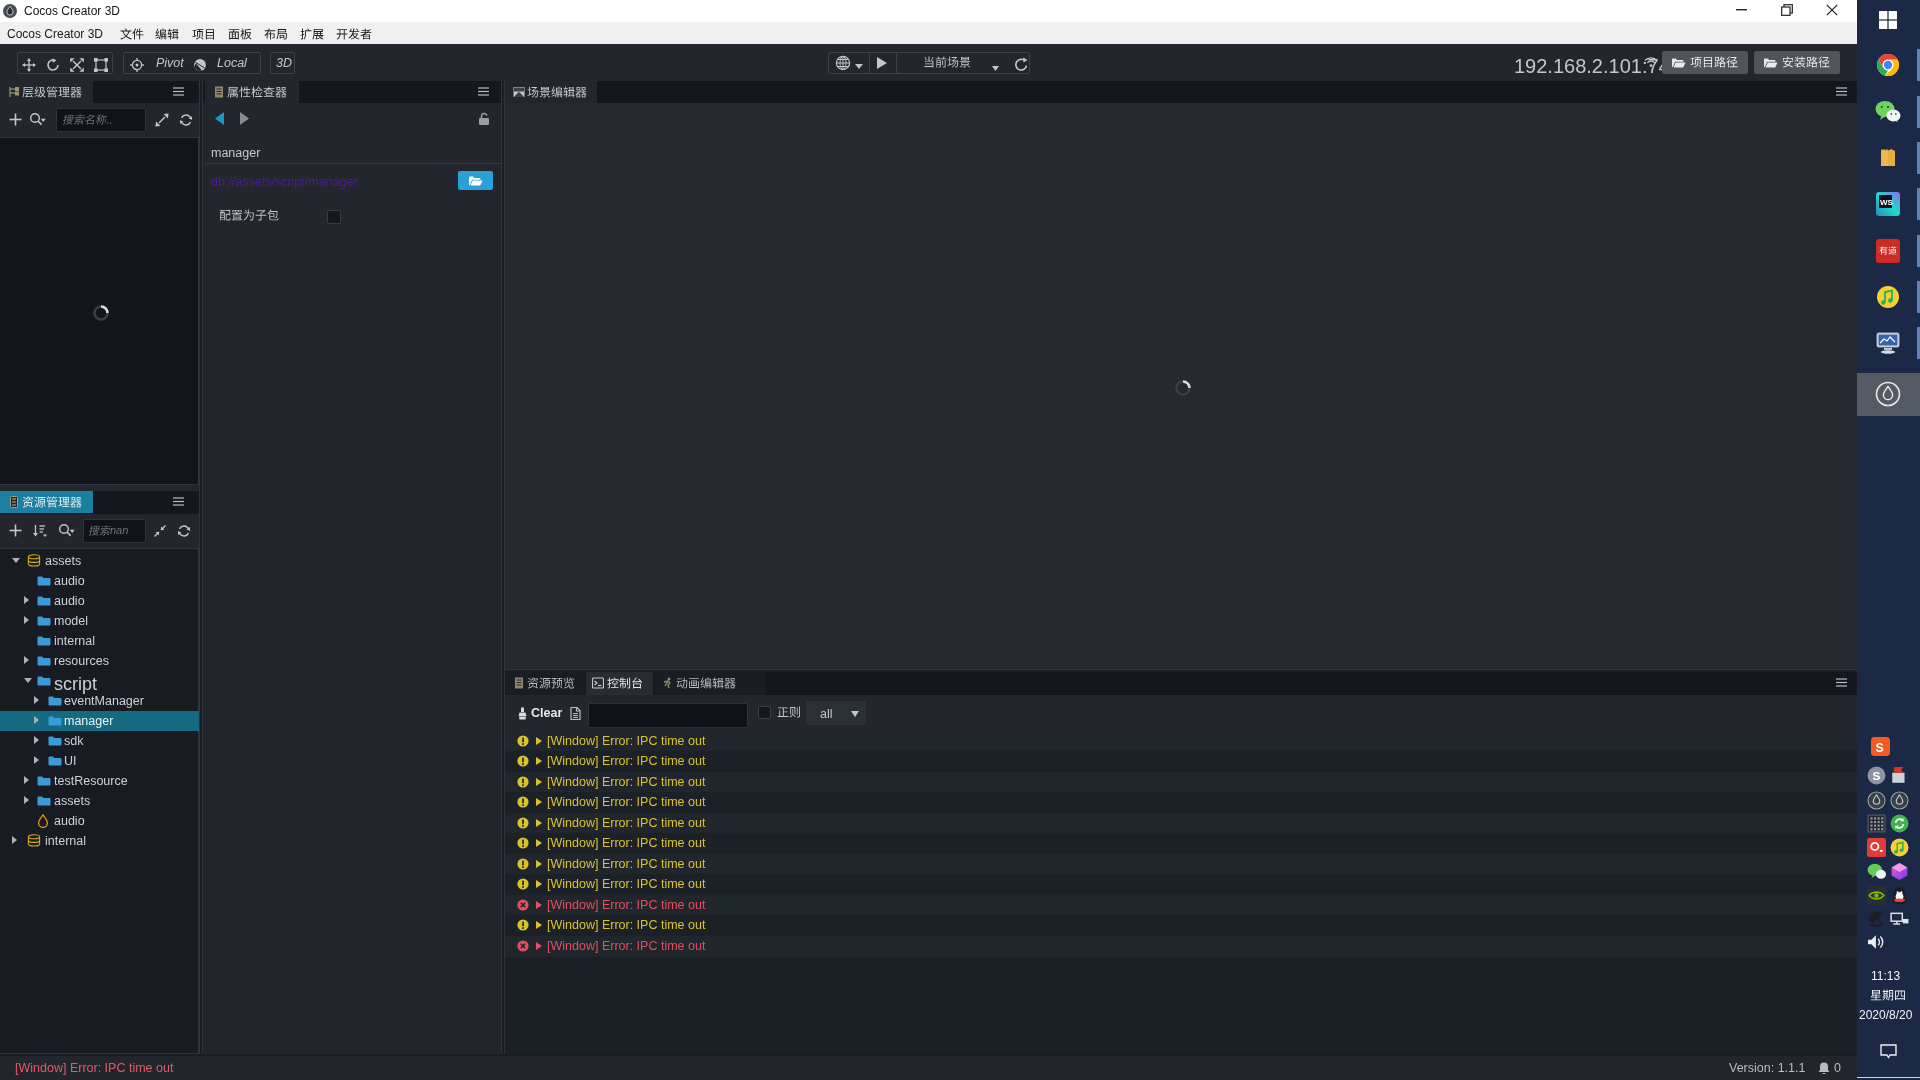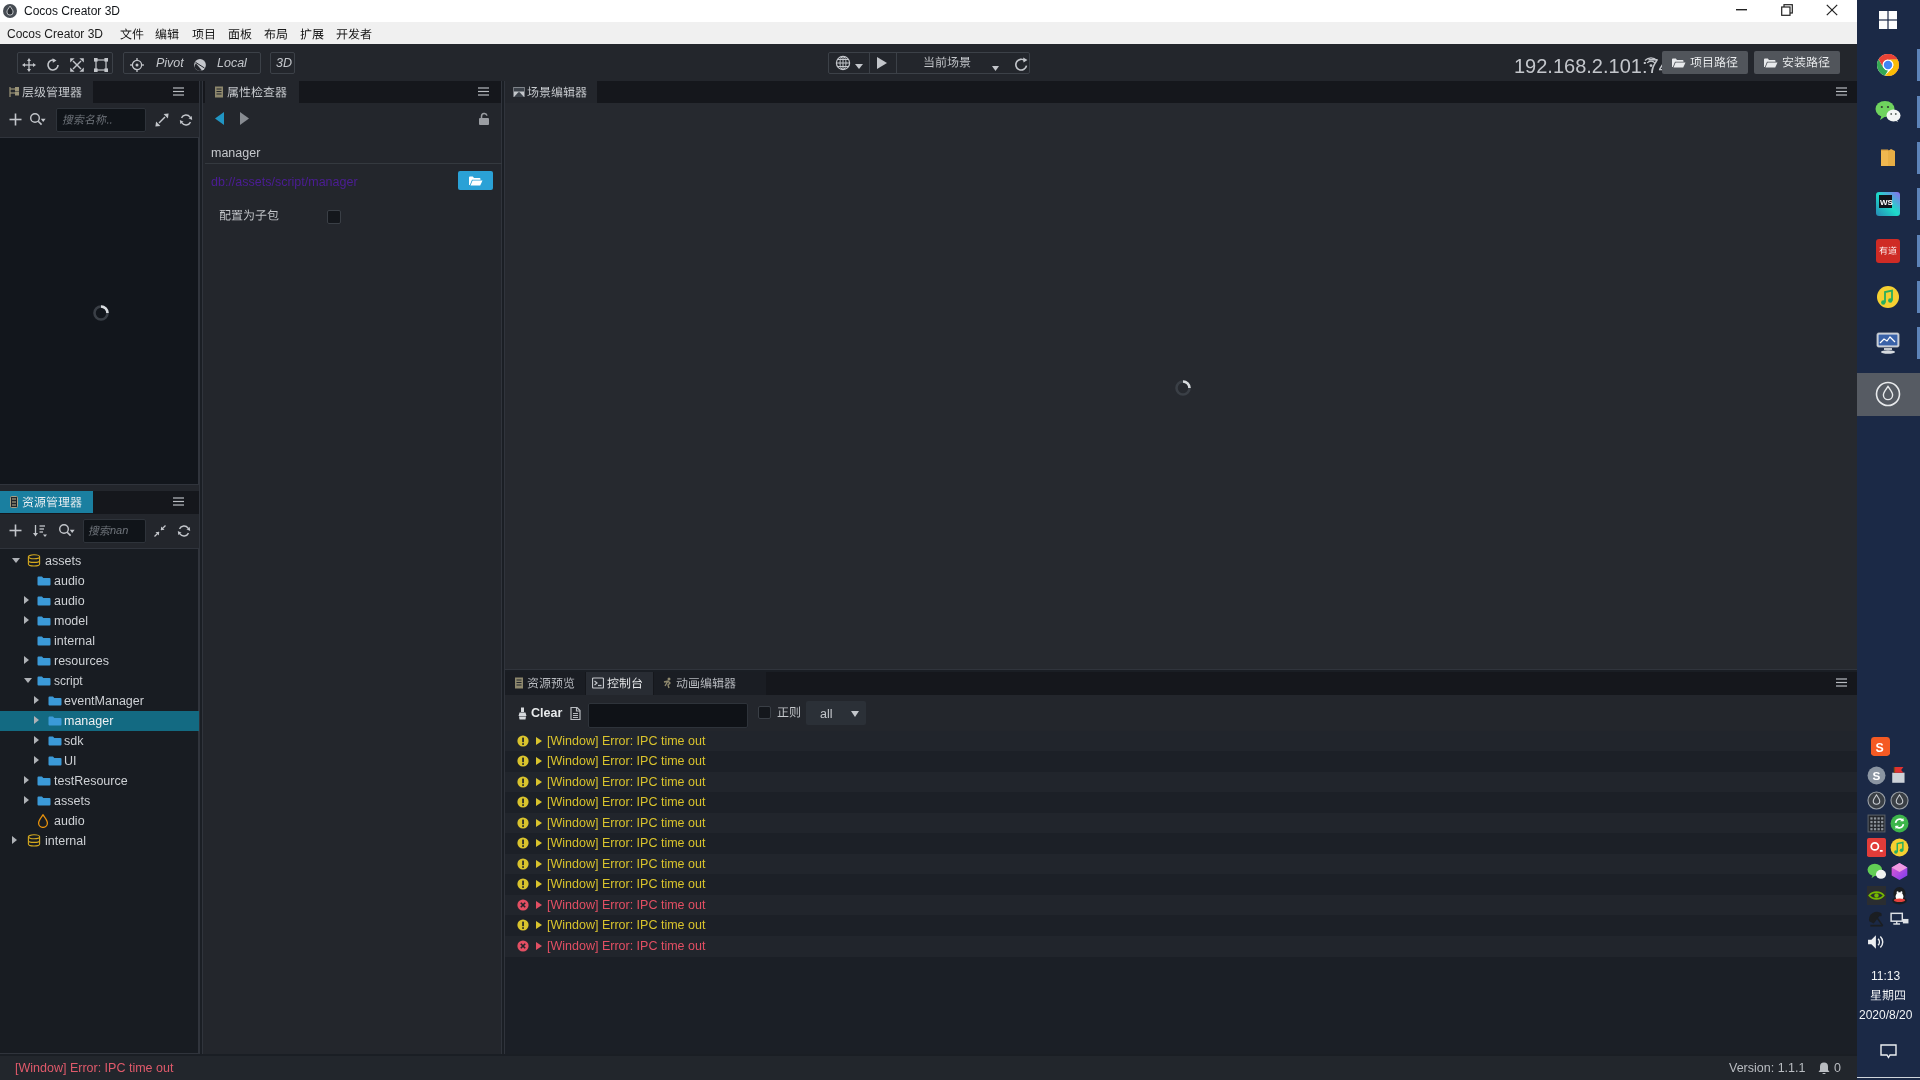--- a/index.html
+++ b/index.html
@@ -493,21 +493,21 @@
 <div style="position:absolute;left:24px;top:678px;">
     <svg width="8" height="5" viewBox="0 0 8 5">
       <path d="M0 0L8 0L4.0 5Z" fill="#aeb1b6"></path>
     </svg>
   </div>
 <div style="position:absolute;left:37px;top:675px;">
     <svg width="14" height="12" viewBox="0 0 14 12">
       <path d="M0.5 2.5 Q0.5 1.5 1.5 1.5 L5 1.5 L6.3 3 L12.5 3 Q13.5 3 13.5 4 L13.5 9.5 Q13.5 10.5 12.5 10.5 L1.5 10.5 Q0.5 10.5 0.5 9.5 Z" fill="#3b9ad8"></path>
     </svg>
   </div>
-<div style="position:absolute;left:54px;top:674px;font-size:12px;color:#ced1d5;font-weight:400;white-space:nowrap;">script</div>
+<div style="position:absolute;left:54px;top:674px;font-size:18px;color:#ced1d5;font-weight:400;white-space:nowrap;">script</div>
 <div style="position:absolute;left:34px;top:696px;">
     <svg width="5" height="8" viewBox="0 0 5 8">
       <path d="M0 0L5 4.0L0 8Z" fill="#aeb1b6"></path>
     </svg>
   </div>
 <div style="position:absolute;left:48px;top:695px;">
     <svg width="14" height="12" viewBox="0 0 14 12">
       <path d="M0.5 2.5 Q0.5 1.5 1.5 1.5 L5 1.5 L6.3 3 L12.5 3 Q13.5 3 13.5 4 L13.5 9.5 Q13.5 10.5 12.5 10.5 L1.5 10.5 Q0.5 10.5 0.5 9.5 Z" fill="#3b9ad8"></path>
     </svg>
   </div>

